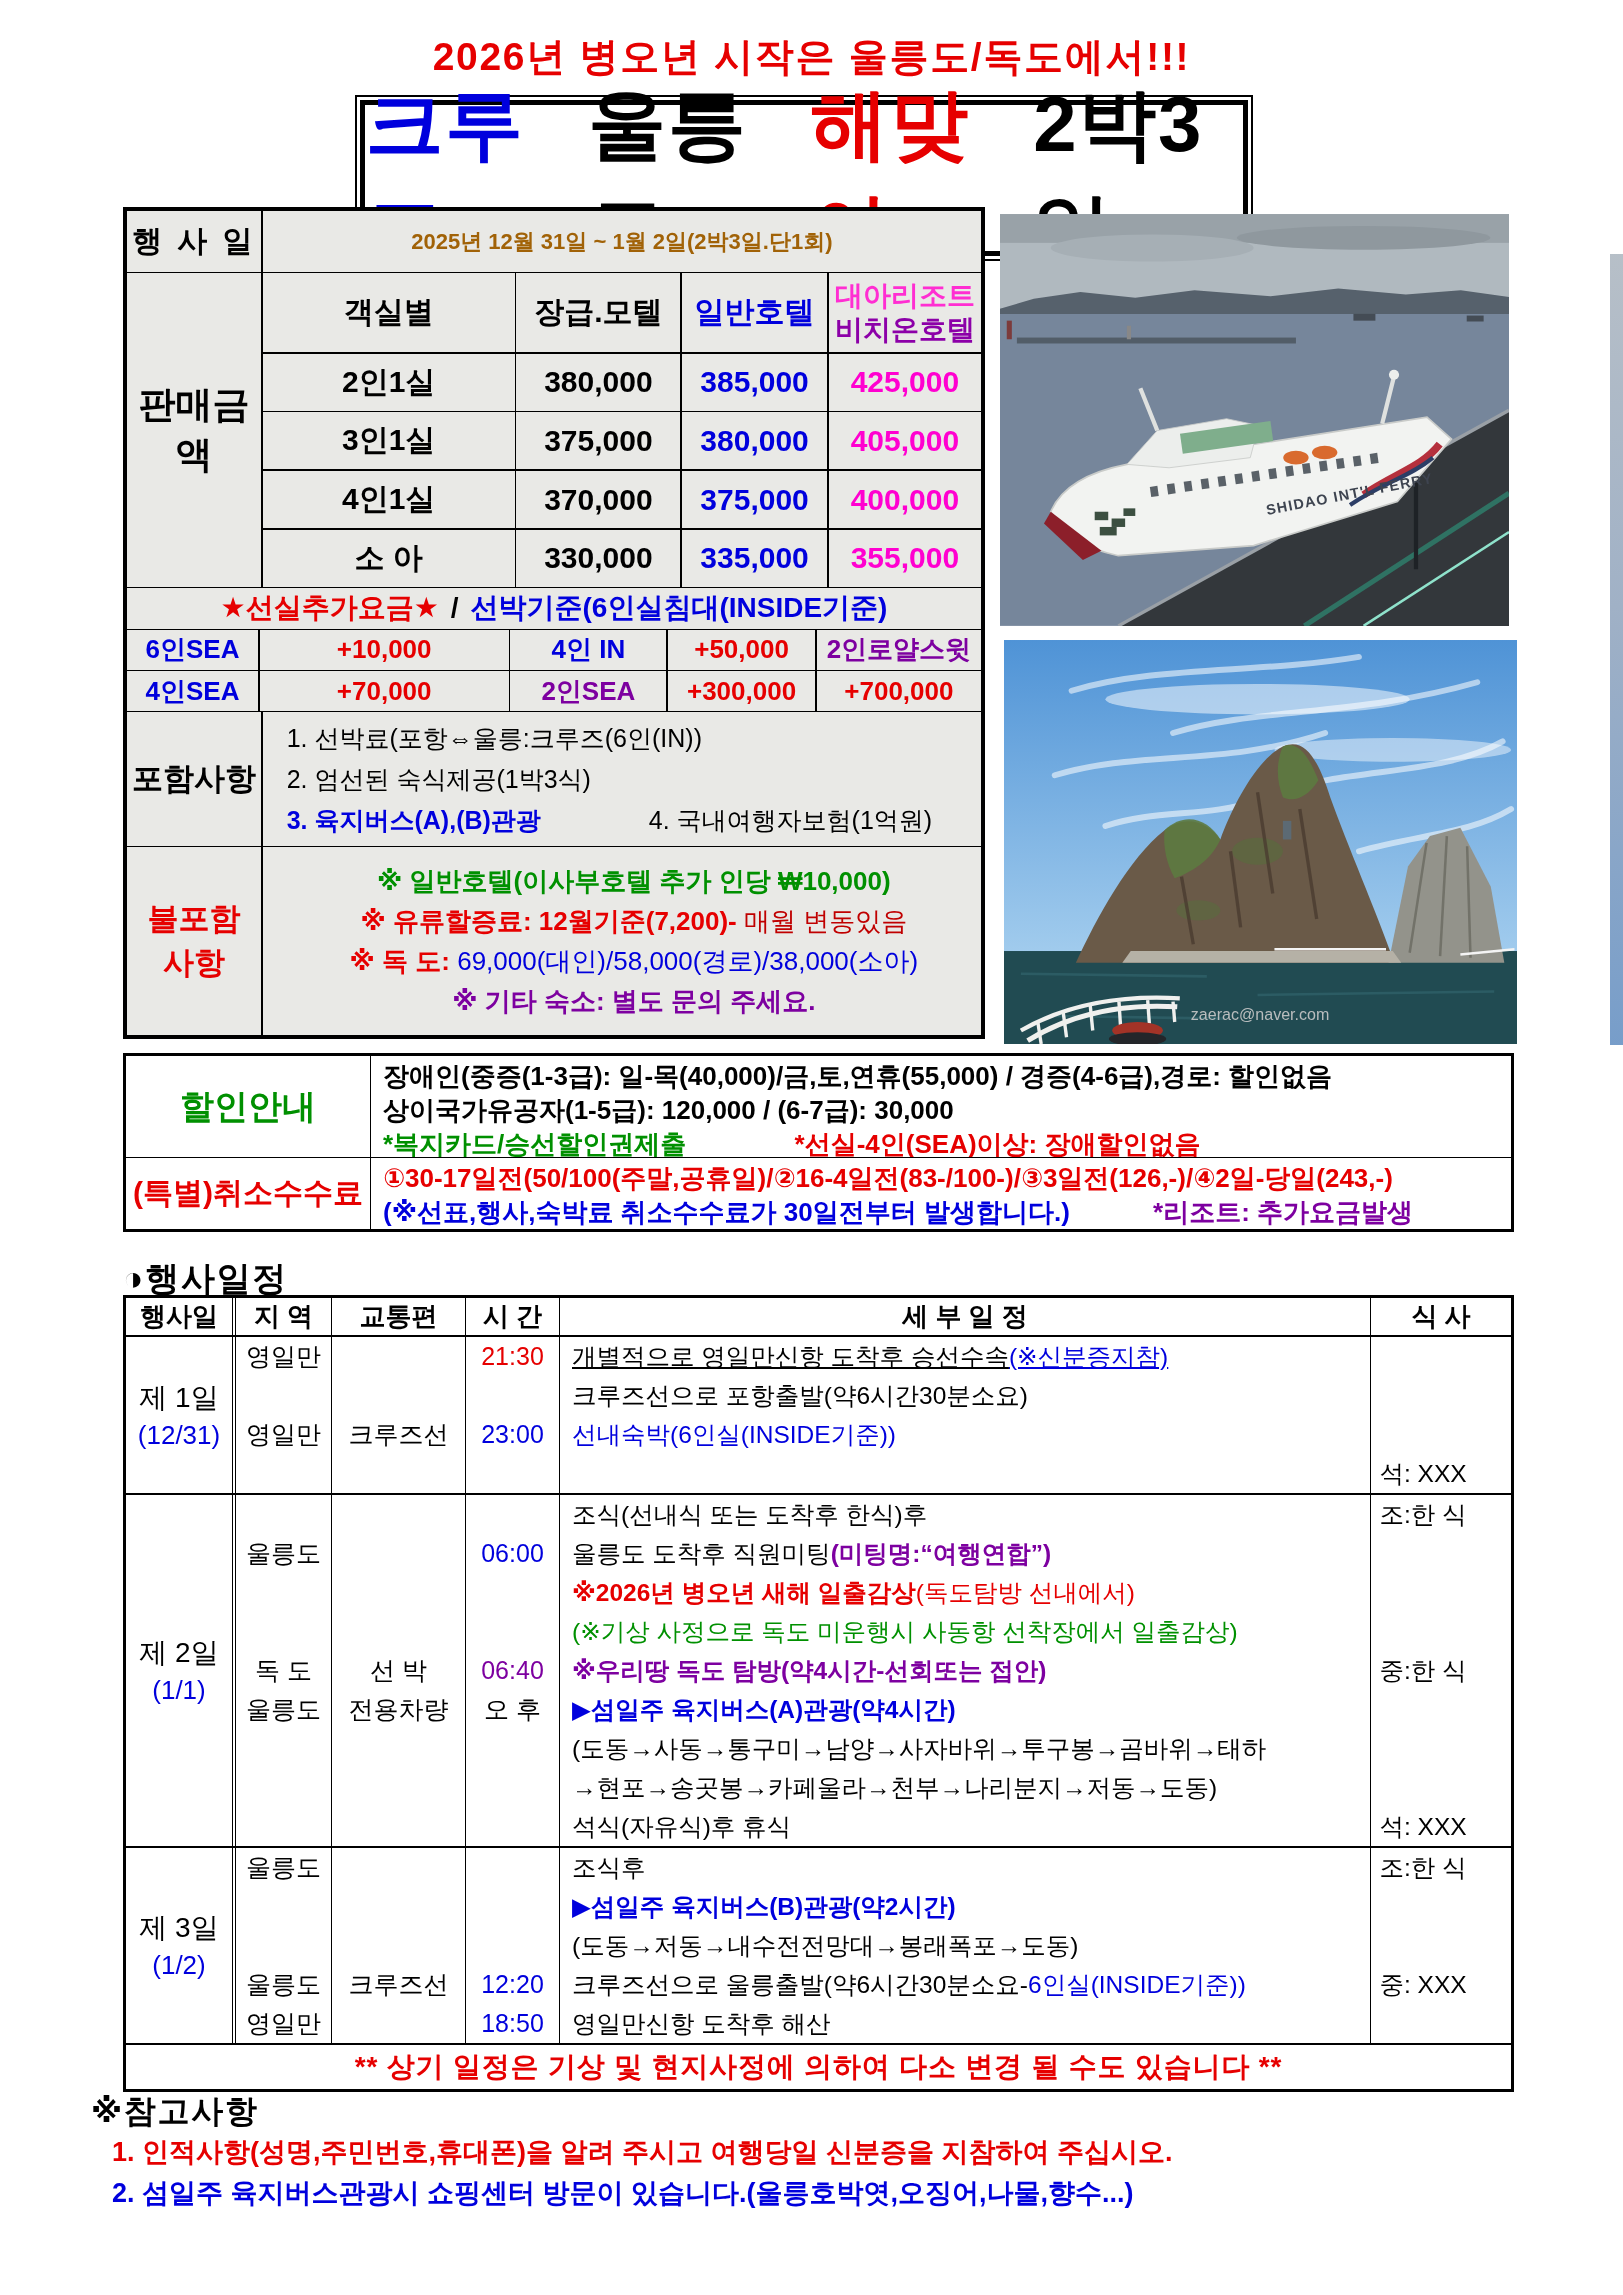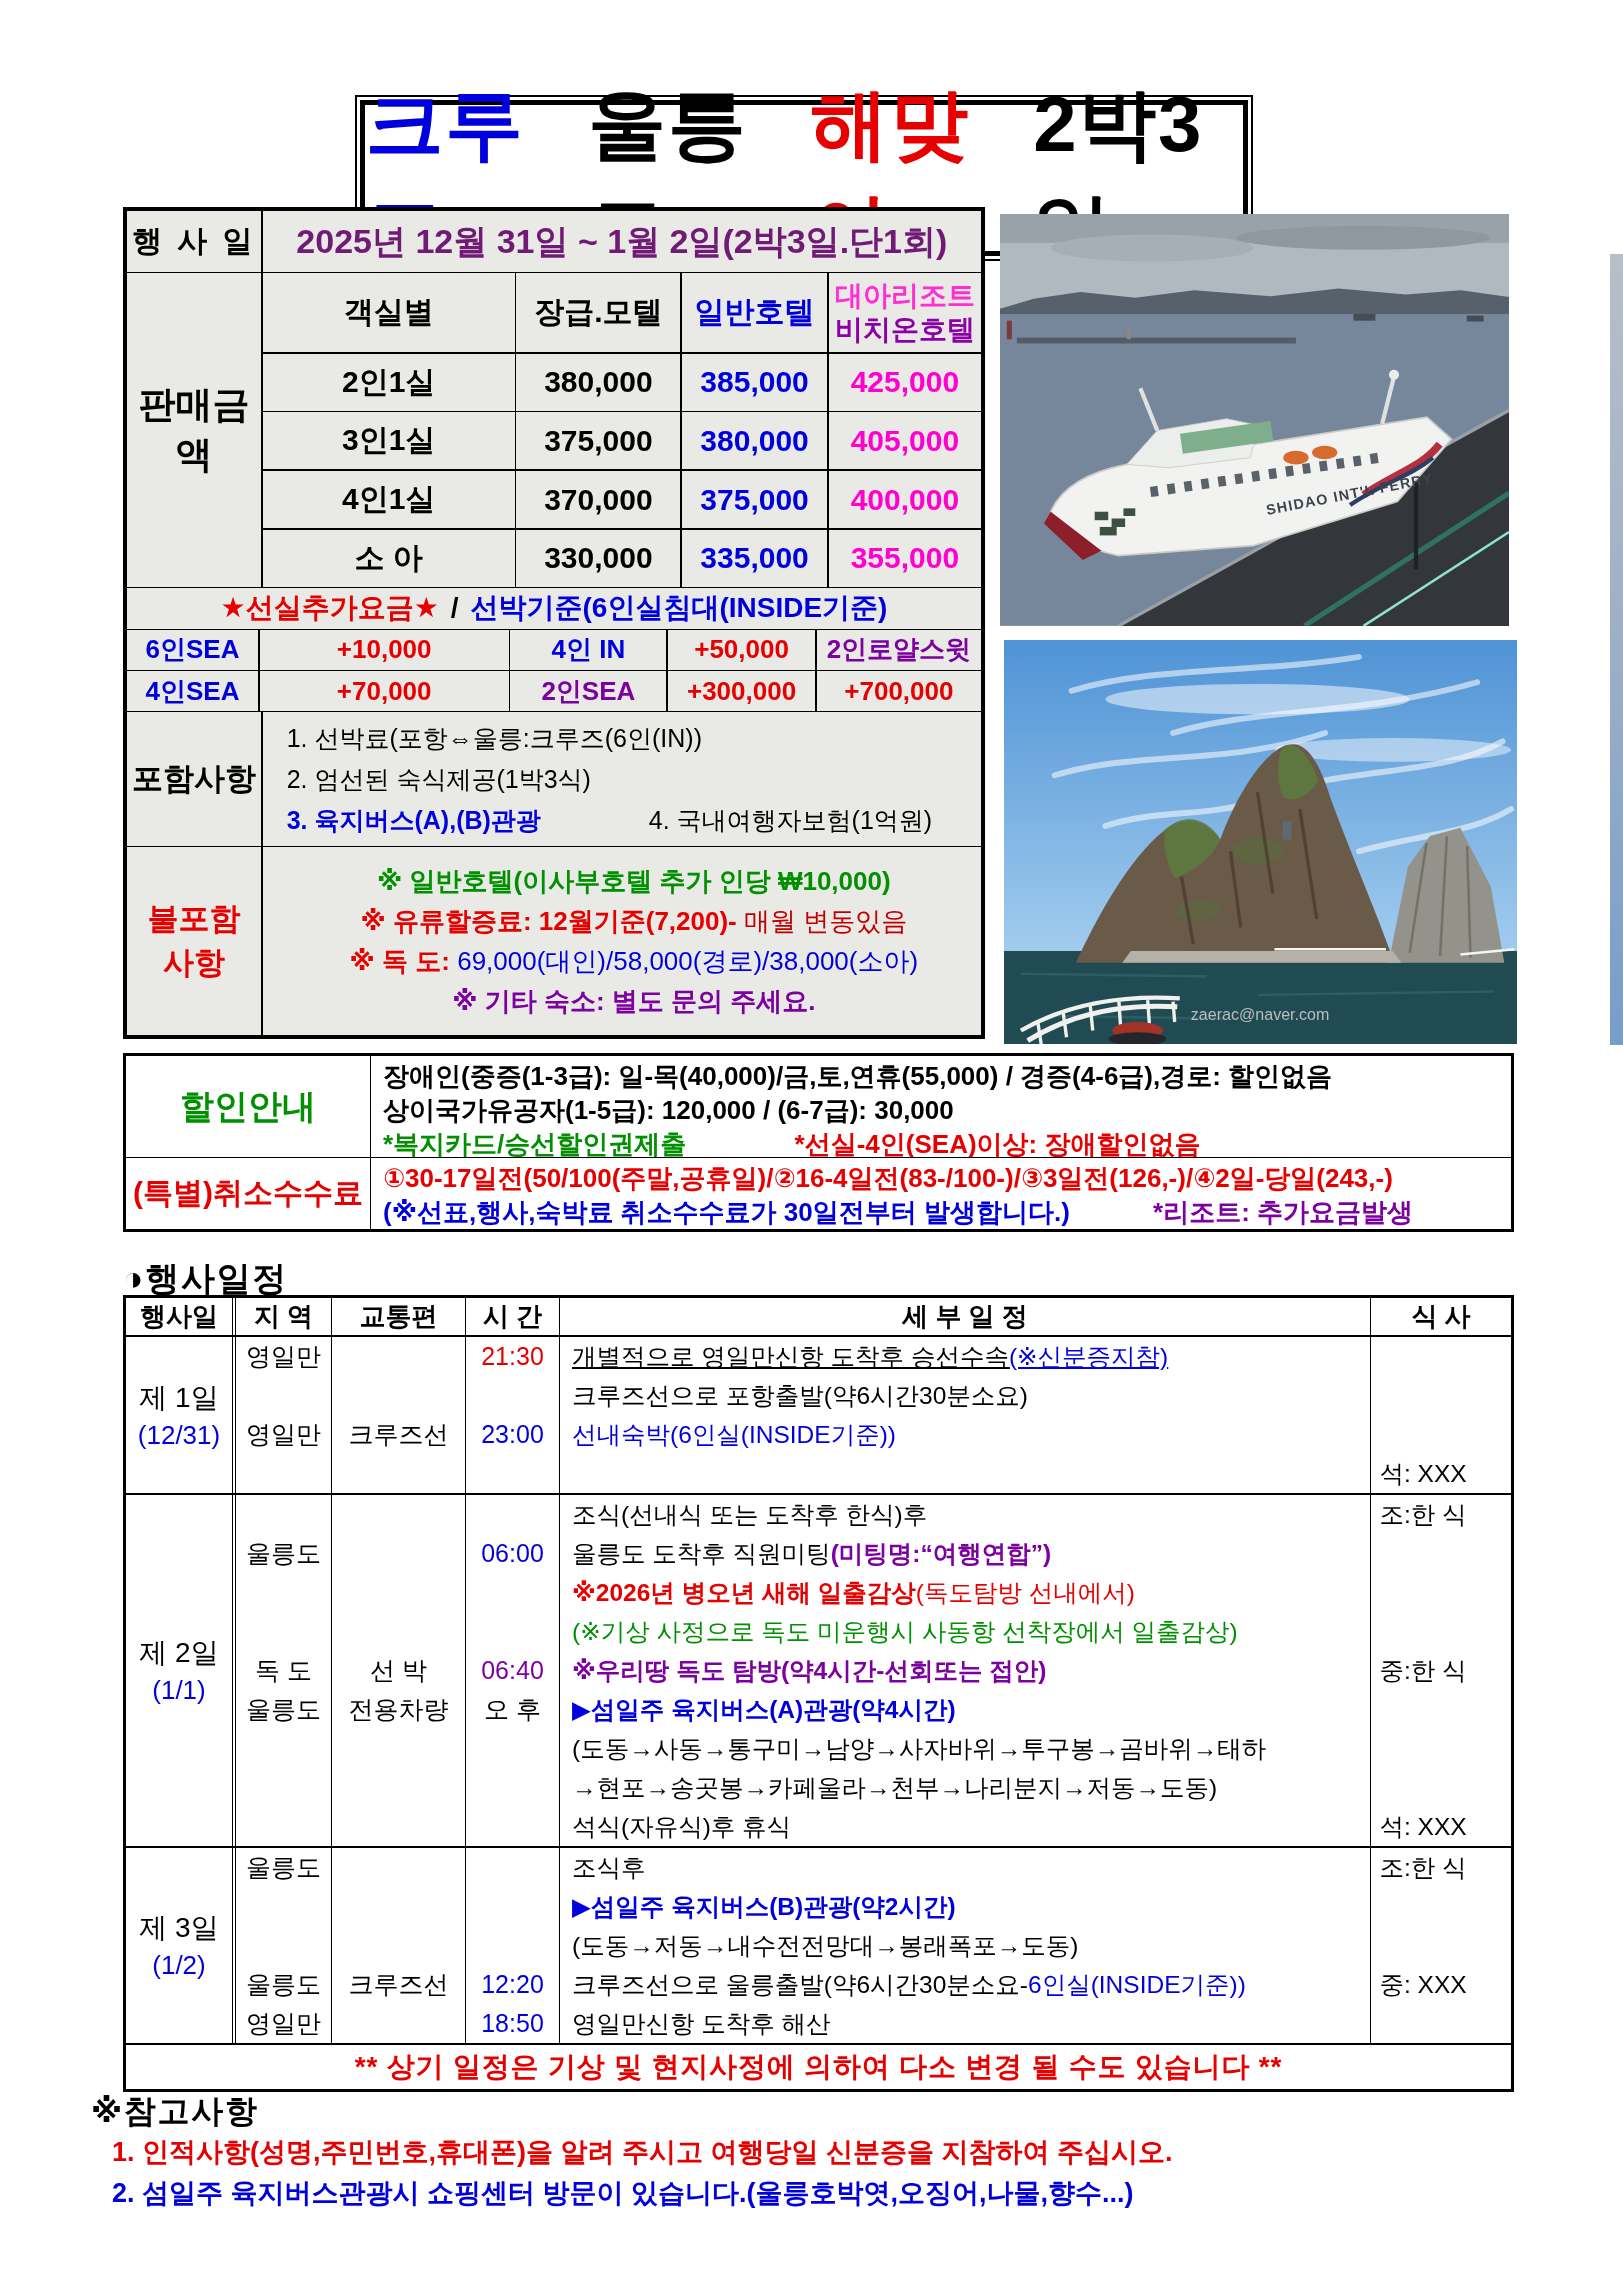--- a/index.html
+++ b/index.html
@@ -16,21 +16,21 @@
   .title-inner{width:100%;height:100%;border:5px solid #000;box-sizing:border-box;display:flex;align-items:center;justify-content:center;gap:22px;}
   .title-inner span{font-size:78px;font-weight:bold;letter-spacing:1.7px;}
   
   .main-table{left:123px;top:207px;width:862px;border:4.2px solid #000;background:#e9e9e6;box-sizing:border-box;}
   .sec{border-top:1.7px solid #000;}
   .sec:first-child{border-top:none;}
   .grid{display:grid;background:#000;gap:1.7px;}
   .grid>div{background:#e9e9e6;display:flex;align-items:center;justify-content:center;}
   .ev-grid{grid-template-columns:134px 1fr;grid-template-rows:61px;}
   .ev-lbl{font-size:30px;font-weight:bold;letter-spacing:3.4px;}
-  .ev-val{font-size:34px;font-weight:bold;color:#701a75;}
+  .ev-val{font-size:22px;font-weight:bold;color:#a16207;}
   .price-grid{grid-template-columns:134px 252px 164px 145px 1fr;grid-template-rows:79px 57px 57px 57px 57px;}
   .side-lbl{grid-row:1/6;font-size:37px;font-weight:bold;text-align:center;}
   .ph{font-size:30px;font-weight:bold;}
   .resort-h{flex-direction:column;line-height:34px;}
   .resort-h .r1{color:#ff2ed2;font-size:28px;font-weight:bold;}
   .resort-h .r2{color:#8c00a8;font-size:28px;font-weight:bold;}
   .pc{font-size:30px;font-weight:bold;}
   .star-row{height:41px;display:flex;align-items:center;justify-content:center;gap:12px;font-size:28px;font-weight:bold;}
   .sea-grid{grid-template-columns:131px 249px 156px 147px 1fr;grid-template-rows:40px 40px;}
   .sea-grid>div{font-size:26px;font-weight:bold;}
@@ -80,20 +80,21 @@
   .note-1{left:112px;top:2134px;font-size:27px;font-weight:bold;color:#e60000;}
   .note-2{left:112px;top:2175px;font-size:27px;font-weight:bold;color:#0000dd;}
   
   .edge-strip{left:1610px;top:254px;width:13.5px;height:791px;background:linear-gradient(#aab4be 0%,#8fa3bc 45%,#5f8cc0 100%);opacity:.85;}
 </style>
 </head>
 <body>
 
 <div class="page">
 
+  <div class="abs tagline">2026년 병오년 시작은 울릉도/독도에서!!!</div>
   <div class="abs title-box">
     <div class="title-inner">
       <span class="blu">크루즈</span>
       <span class="blk">울릉도</span>
       <span class="red">해맞이</span>
       <span class="blk">2박3일</span>
     </div>
   </div>
 
   <div class="abs main-table">

